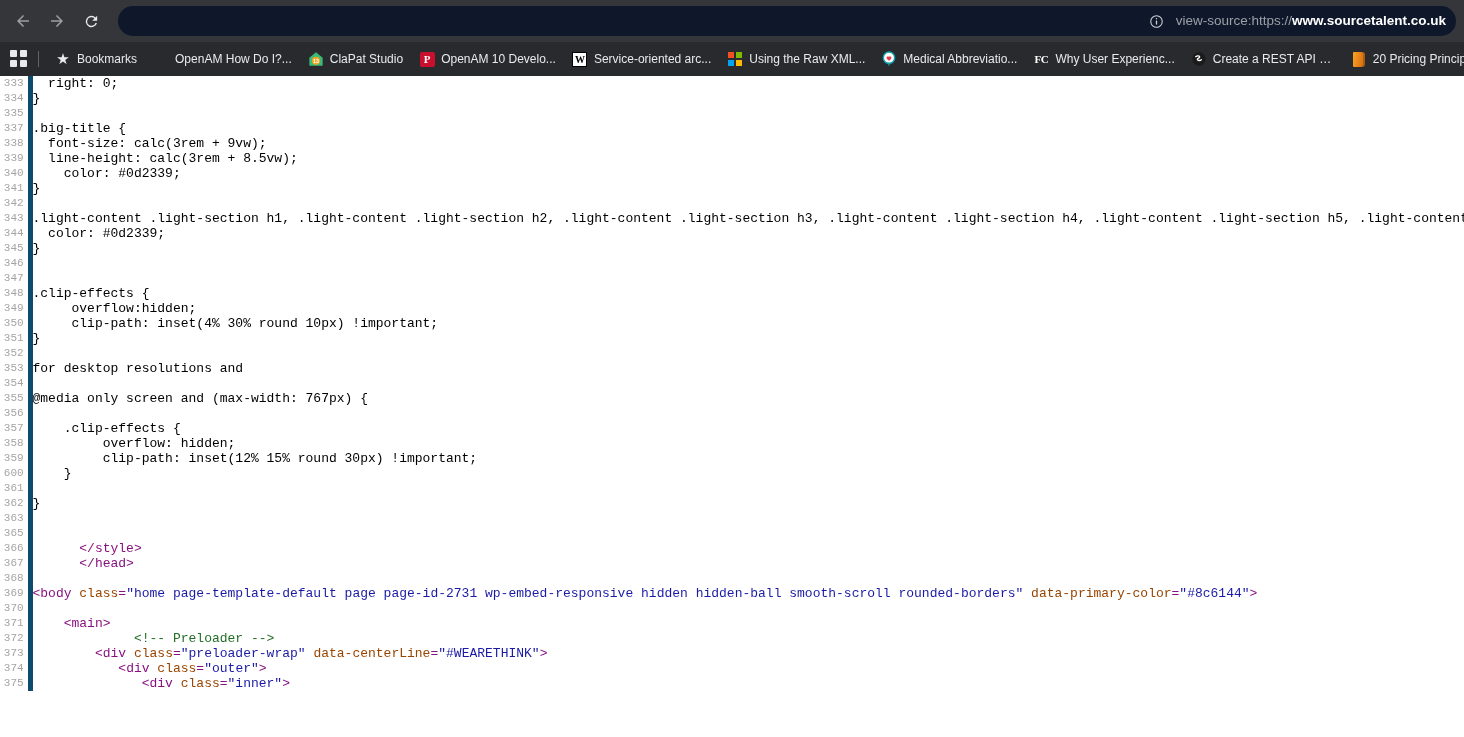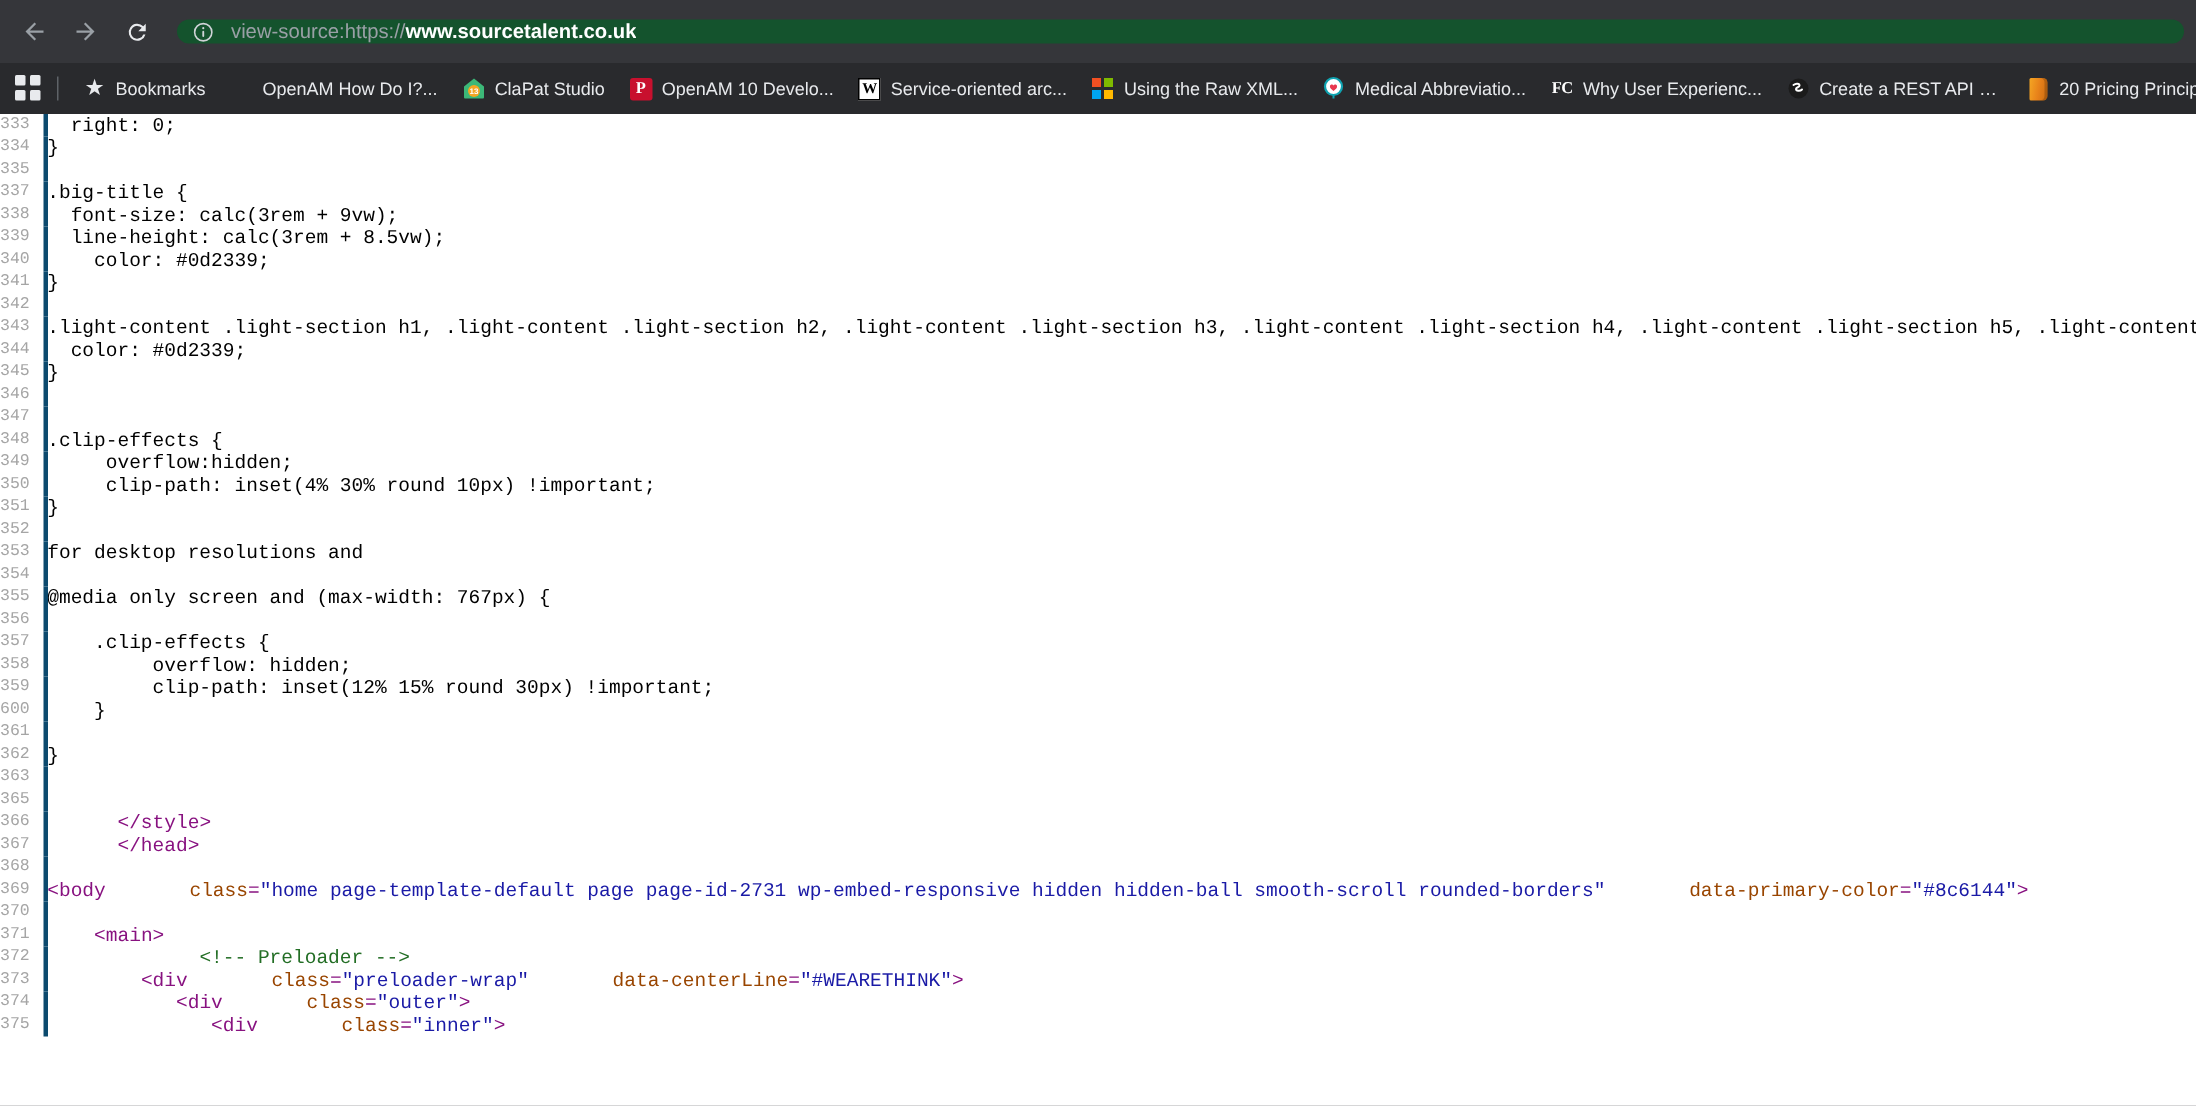--- a/index.html
+++ b/index.html
@@ -33,28 +33,29 @@
     width: 30px; height: 30px;
     display: flex; align-items: center; justify-content: center;
     border-radius: 50%;
     margin-right: 4px;
     flex: 0 0 auto;
   }
   .nav-btn svg { display: block; }
 
   .omnibox {
     flex: 1 1 auto;
-    height: 16px;
-    background: #14532d;
+    height: 30px;
+    background: #0f172a;
     border-radius: 15px;
     display: flex;
     align-items: center;
     padding: 0 10px 0 4px;
     margin-left: 8px;
     max-width: 1400px;
+    justify-content: flex-end;
   }
   .site-info {
     width: 26px; height: 26px;
     flex: 0 0 26px;
     display: flex; align-items: center; justify-content: center;
     border-radius: 50%;
   }
   .url-text {
     font-family: "Liberation Sans", sans-serif;
     font-size: 13.5px;
@@ -177,39 +178,39 @@
     line-height: 15px;
   }
   table.code {
     border-collapse: collapse;
     width: 100%;
     table-layout: fixed;
   }
   table.code td { padding: 0; vertical-align: top; }
   td.ln {
     width: 30px;
-    text-align: left;
+    text-align: center;
     padding-right: 5px;
     color: #a5a5a5;
     background: #ffffff;
-    border-right: 3px solid #0c4a6e;
+    border-right: 5px solid #0c4a6e;
     user-select: none;
     font-size: 11px;
     line-height: 15px;
     font-family: "Liberation Mono", "DejaVu Sans Mono", monospace;
   }
   td.src {
     padding-left: 4px;
     white-space: pre;
     color: #000000;
     line-height: 15px;
     overflow: hidden;
   }
   .tag     { color: #881280; }
-  .attn    { color: #994500; margin-left: 48px; }
+  .attn    { color: #994500; }
   .attv    { color: #1a1aa6; }
   .cmt     { color: #236e25; }
   .plain   { color: #000000; }
 </style>
 </head>
 <body>
 
 <div class="browser">
 
   <div class="toolbar">

